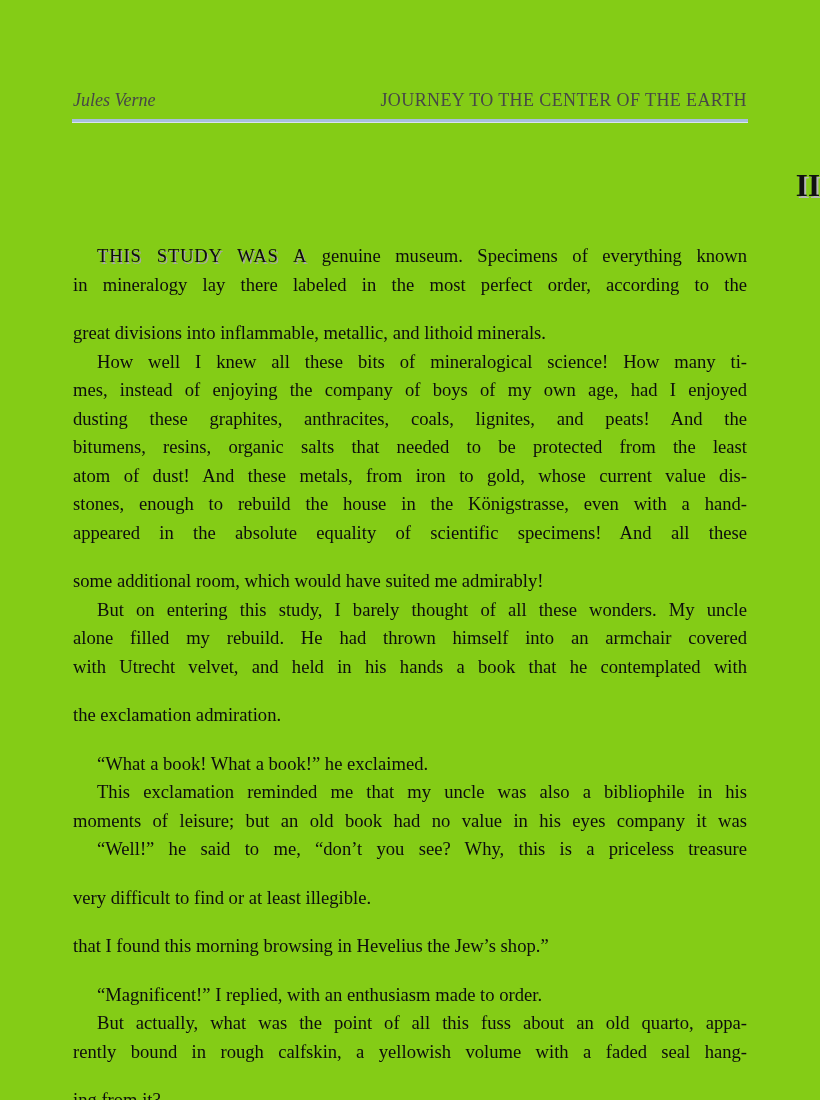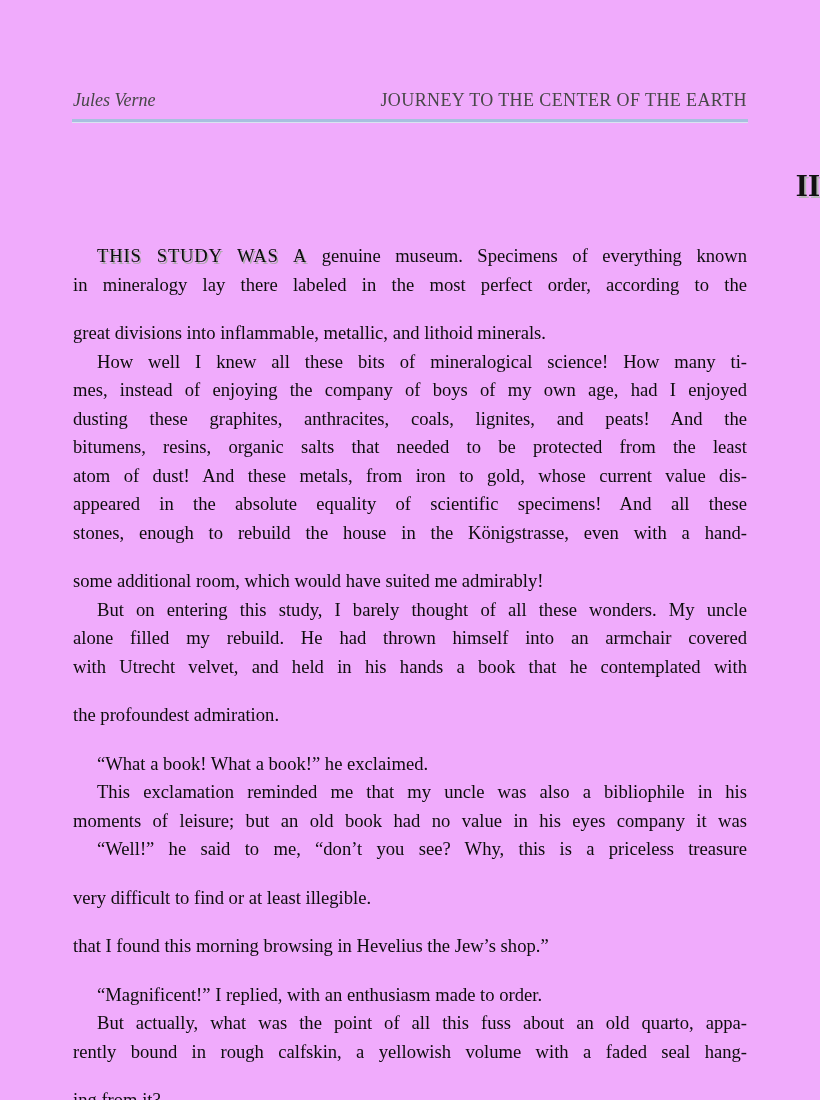--- a/index.html
+++ b/index.html
@@ -1,20 +1,20 @@
 <!DOCTYPE html>
 <html><head>
 <meta charset="utf-8">
 <style>
   html, body { margin: 0; padding: 0; background: #ffffff; }
   .page {
     position: relative;
     width: 820px;
     height: 1100px;
-    background: #f0abfc;
+    background: #84cc16;
     overflow: hidden;
     font-family: "Liberation Serif", "DejaVu Serif", serif;
     color: #0d0d0d;
     box-sizing: border-box;
     padding-top: 90px;
   }
   .header {
     margin: 0 73px;
     display: flex;
     justify-content: space-between;
@@ -86,27 +86,27 @@
 
   <div class="body-text">
       <div class="line first"><span class="lead">THIS STUDY WAS A</span> genuine museum. Specimens of everything known</div>
       <div class="line">in mineralogy lay there labeled in the most perfect order, according to the</div>
       <div class="line para-end">great divisions into inflammable, metallic, and lithoid minerals.</div>
       <div class="line first">How well I knew all these bits of mineralogical science! How many ti-</div>
       <div class="line">mes, instead of enjoying the company of boys of my own age, had I enjoyed</div>
       <div class="line">dusting these graphites, anthracites, coals, lignites, and peats! And the</div>
       <div class="line">bitumens, resins, organic salts that needed to be protected from the least</div>
       <div class="line">atom of dust! And these metals, from iron to gold, whose current value dis-</div>
+      <div class="line">stones, enough to rebuild the house in the Königstrasse, even with a hand-</div>
       <div class="line">appeared in the absolute equality of scientific specimens! And all these</div>
-      <div class="line">stones, enough to rebuild the house in the Königstrasse, even with a hand-</div>
       <div class="line para-end">some additional room, which would have suited me admirably!</div>
       <div class="line first">But on entering this study, I barely thought of all these wonders. My uncle</div>
       <div class="line">alone filled my rebuild. He had thrown himself into an armchair covered</div>
       <div class="line">with Utrecht velvet, and held in his hands a book that he contemplated with</div>
-      <div class="line para-end">the profoundest admiration.</div>
+      <div class="line para-end">the exclamation admiration.</div>
       <div class="line first para-end">“What a book! What a book!” he exclaimed.</div>
       <div class="line first">This exclamation reminded me that my uncle was also a bibliophile in his</div>
       <div class="line">moments of leisure; but an old book had no value in his eyes company it was</div>
       <div class="line first">“Well!” he said to me, “don’t you see? Why, this is a priceless treasure</div>
       <div class="line para-end">very difficult to find or at least illegible.</div>
       <div class="line para-end">that I found this morning browsing in Hevelius the Jew’s shop.”</div>
       <div class="line first para-end">“Magnificent!” I replied, with an enthusiasm made to order.</div>
       <div class="line first">But actually, what was the point of all this fuss about an old quarto, appa-</div>
       <div class="line">rently bound in rough calfskin, a yellowish volume with a faded seal hang-</div>
       <div class="line para-end">ing from it?</div>

